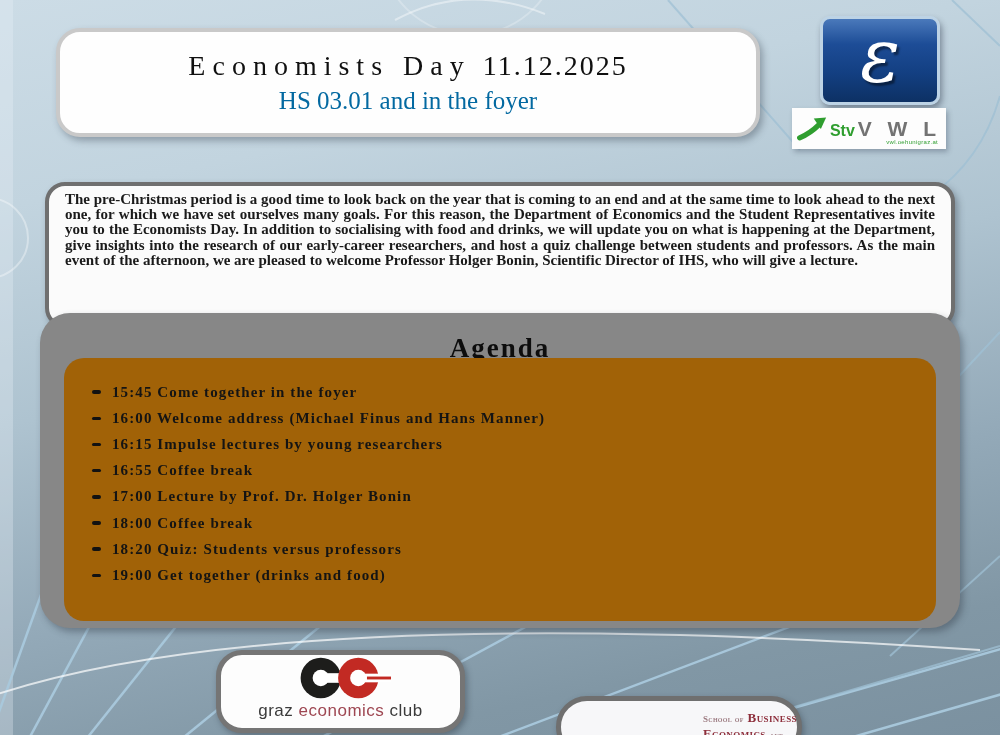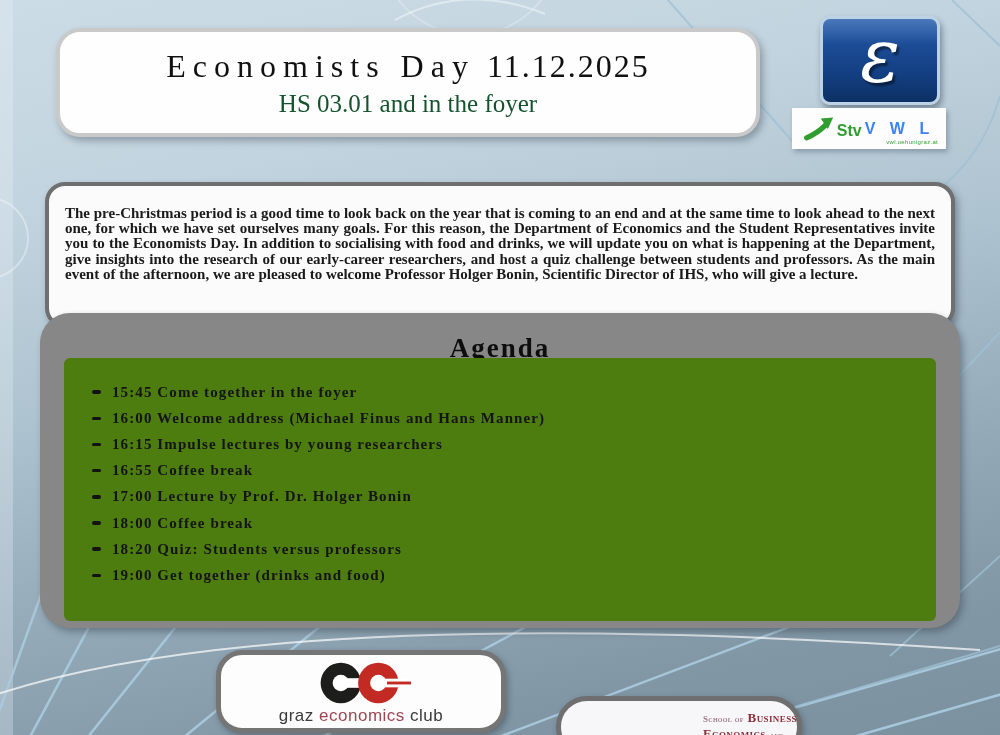--- a/index.html
+++ b/index.html
@@ -10,24 +10,24 @@
   }
   svg.decor{position:absolute;left:0;top:0;width:1000px;height:735px;}
 
   
   .title-card{
     position:absolute;left:56px;top:28px;width:704px;height:109px;box-sizing:border-box;
     background:#fefefe;border:4px solid #c9c9c9;border-radius:24px;
     box-shadow:3px 4px 7px rgba(55,65,78,.38);
     display:flex;flex-direction:column;align-items:center;justify-content:center;gap:5px;
   }
-  .title-line{font-size:32px;font-weight:500;color:#101010;white-space:nowrap;}
+  .title-line{font-size:28px;font-weight:500;color:#101010;white-space:nowrap;}
   .title-name{letter-spacing:7px;margin-right:12px;}
   .title-date{letter-spacing:2px;}
-  .subtitle{font-size:25px;color:#14532d;}
+  .subtitle{font-size:25px;color:#0369a1;}
 
   
   .eps-card{
     position:absolute;left:820px;top:16px;width:120px;height:89px;box-sizing:border-box;
     border-radius:10px;border:3px solid #bdd3e5;
     background:linear-gradient(180deg,#4a79bb 0%,#1d4d97 30%,#133f82 65%,#0d3164 100%);
     box-shadow:2px 4px 6px rgba(35,45,65,.45);
     display:flex;align-items:center;justify-content:center;
   }
   .eps-glyph{
@@ -36,57 +36,57 @@
   }
 
   
   .stv-card{
     position:absolute;left:792px;top:108px;width:154px;height:41px;background:#fdfdfd;
     box-shadow:2px 3px 5px rgba(40,50,70,.3);
     display:flex;align-items:center;justify-content:center;gap:3px;
     font-family:"Liberation Sans",sans-serif;
   }
   .stv-prefix{font-weight:bold;color:#2f9e2f;font-size:16px;transform:translateY(2px);}
-  .stv-name{font-weight:bold;color:#3b82f6;font-size:16px;letter-spacing:5px;}
+  .stv-name{font-weight:bold;color:#737373;font-size:21px;letter-spacing:5px;}
   .stv-url{position:absolute;right:8px;bottom:4px;font-size:6px;color:#2f9e2f;letter-spacing:.3px;}
 
   
   .intro-card{
     position:absolute;left:45px;top:182px;width:910px;height:146px;box-sizing:border-box;
     background:#fbfbfb;border:4px solid #6f6f6f;border-radius:20px;
     box-shadow:3px 4px 7px rgba(50,60,72,.42);
-    padding:20px 16px 5px 16px;overflow:hidden;
+    padding:6px 16px 5px 16px;overflow:hidden;
   }
   .intro-text{font-size:15px;line-height:15.2px;font-weight:bold;color:#1a1a1a;text-align:justify;}
 
   
   .agenda-panel{
     position:absolute;left:40px;top:313px;width:920px;height:315px;box-sizing:border-box;
     background:#878787;border-radius:30px;box-shadow:3px 4px 7px rgba(50,60,72,.42);
   }
   .agenda-heading{
     text-align:center;font-size:27px;font-weight:bold;color:#0d0d0d;
     letter-spacing:2px;margin:0;padding-top:20px;
   }
   .agenda-inner{
     position:absolute;left:24px;right:24px;top:45px;bottom:7px;
-    background:#4d7c0f;border-radius:6px;box-sizing:border-box;
+    background:#a16207;border-radius:20px;box-sizing:border-box;
     padding:21px 30px 0 28px;overflow:hidden;
   }
   .agenda-list{list-style:none;margin:0;padding:0;}
   .agenda-list li{display:flex;align-items:center;height:26.2px;}
   .bullet{width:9px;height:3.5px;background:#121212;border-radius:2px;margin-right:11px;flex:none;}
   .item-text{font-size:15px;font-weight:bold;letter-spacing:1.1px;color:#141414;white-space:nowrap;}
 
   
   .club-card{
-    position:absolute;left:216px;top:650px;width:290px;height:83px;box-sizing:border-box;
+    position:absolute;left:216px;top:650px;width:249px;height:83px;box-sizing:border-box;
     background:#fdfdfd;border:5px solid #757575;border-radius:26px;
     box-shadow:2px 3px 6px rgba(40,50,60,.4);
-    display:flex;flex-direction:column;align-items:center;justify-content:center;gap:0;
+    display:flex;flex-direction:column;align-items:center;gap:0;
   }
   .club-text{
     font-family:"Liberation Sans",sans-serif;font-size:17px;color:#3b3b3b;
     letter-spacing:.5px;line-height:1;margin-top:1px;white-space:nowrap;
   }
   .club-text .econ{color:#9e4752;}
 
   
   .school-card{
     position:absolute;left:556px;top:696px;width:246px;height:62px;box-sizing:border-box;

